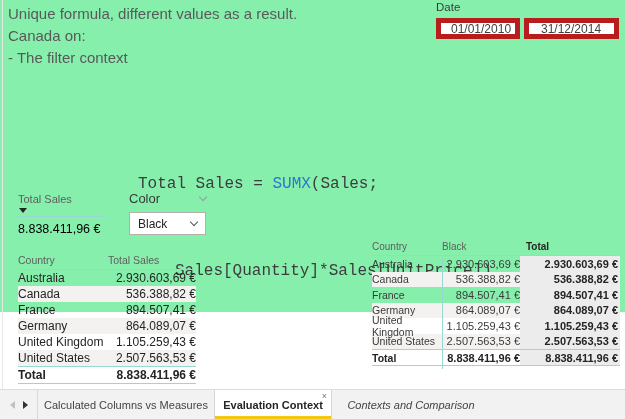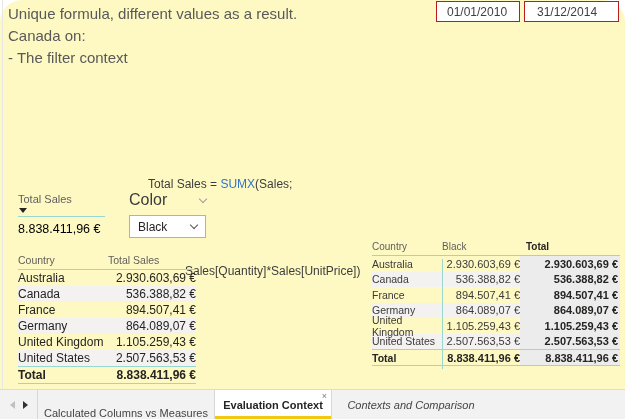--- a/index.html
+++ b/index.html
@@ -1,48 +1,48 @@
 <!DOCTYPE html>
 <html><head>
 <meta charset="utf-8">
 <style>
   * { margin:0; padding:0; box-sizing:border-box; }
   body { width:625px; height:419px; font-family:"Liberation Sans", sans-serif; background:#fff; overflow:hidden; }
-  .stage { position:relative; width:625px; height:419px; background:#fef9c3;border-radius:22px; }
+  .stage { position:relative; width:625px; height:312px; background:#86efac; }
 
   .canvas-edge { position:absolute; left:2px; top:0; width:1px; height:389px; background:#e7e7e7; }
 
   
   .notes { position:absolute; left:8px; top:3px; font-size:15px; line-height:22px; color:#595959; }
 
   
   .date-slicer { position:absolute; left:436px; top:1px; }
   .date-label { font-size:11.5px; color:#3b3a39; margin-bottom:5px; }
   .date-inputs { display:flex; gap:4px; }
-  .date-input { height:21px; border:1px solid #b91c1c; background:#fff; font-size:12px; color:#404040;
+  .date-input { height:21px; border:5px solid #b91c1c; background:#fff; font-size:12px; color:#404040;
                 display:flex; align-items:center; padding-left:10px; }
   .date-start { width:84px; } .date-end { width:95px;padding-left:12px; }
 
   
-  .formula { position:absolute; left:148px; top:112px; font-family:Liberation Sans, sans-serif;
-             font-size:12px; color:#3d3d3d; line-height:29px; white-space:pre; }
+  .formula { position:absolute; left:138px; top:112px; font-family:Liberation Mono, monospace;
+             font-size:16px; color:#3d3d3d; line-height:29px; white-space:pre; }
   .formula .kw { color:#2e75c9; }
   .formula-line2 { margin-left:37px; }
 
   
   .card { position:absolute; left:18px; top:193px; width:87px; }
   .card-title { font-size:11px; color:#605e5c; }
   .sort-arrow { width:0; height:0; border-left:4px solid transparent; border-right:4px solid transparent;
                 border-top:5px solid #252423; margin:3px 0 3px 1px; }
   .card-underline { height:1px; background:#99d8d0; margin-bottom:5px; }
   .card-value { font-size:12.5px; color:#000; }
 
   
   .color-slicer { position:absolute; left:129px; top:191px; width:77px; }
-  .color-header { display:flex; justify-content:space-between; align-items:center; font-size:16px; color:#3b3a39; margin-bottom:6px; }
+  .color-header { display:flex; justify-content:space-between; align-items:center; font-size:13px; color:#3b3a39; margin-bottom:6px; }
   .chev { width:6px; height:6px; border-right:1.4px solid #9b9b9b; border-bottom:1.4px solid #9b9b9b;
           transform:rotate(45deg); margin-top:-3px; }
   .color-dropdown { height:23px; border:1px solid #b3b0ad; background:#fff; display:flex;
                     justify-content:space-between; align-items:center; padding:0 8px; font-size:12px; color:#252423; }
   .color-dropdown .chev { border-color:#555; }
 
   
   .left-table { position:absolute; left:18px; top:253px; width:178px; color:#252423; }
   .lt-header { display:flex; align-items:flex-end; height:17px; padding-bottom:3px; font-size:10.5px;
                color:#605e5c; border-bottom:1px solid #99d8d0; }
@@ -71,38 +71,39 @@
   .tab-bar { position:absolute; left:0; top:389px; width:625px; height:30px; background:#f2f2f2;
              border-top:1px solid #dcdcdc; display:flex; }
   .tab-nav { width:38px; display:flex; align-items:center; justify-content:center; gap:8px;
              border-right:1px solid #d8d8d8; }
   .tri-left { width:0; height:0; border-top:4px solid transparent; border-bottom:4px solid transparent;
               border-right:5px solid #c2c0be; }
   .tri-right { width:0; height:0; border-top:4px solid transparent; border-bottom:4px solid transparent;
                border-left:5px solid #323130; }
   .tab { display:flex; align-items:center; justify-content:center; font-size:11px; color:#444;
          border-right:1px solid #d8d8d8; position:relative; }
-  .tab-1 { width:177px;align-items:flex-end; } .tab-2 { width:117px; } .tab-3 { width:135px; } .tab-4 { width:158px; border-right:none;font-style:italic; }
+  .tab-1 { width:177px; } .tab-2 { width:117px; } .tab-3 { width:135px; } .tab-4 { width:158px; border-right:none;font-style:italic; }
   .tab.active { background:#fff; color:#252423; font-weight:bold; }
   .tab.active::after { content:""; position:absolute; left:0; right:0; bottom:0; height:3px; background:#f2c811; }
   .tab-close { position:absolute; top:1px; right:4px; font-size:9px; color:#7a7a7a; font-weight:normal; }
 </style>
 </head>
 <body>
 
 <div class="stage">
   <div class="canvas-edge"></div>
 
   <div class="notes">
     <div>Unique formula, different values as a result.</div>
     <div>Canada on:</div>
     <div>- The filter context</div>
   </div>
 
   <div class="date-slicer">
+    <div class="date-label">Date</div>
     <div class="date-inputs">
       <div class="date-input date-start">01/01/2010</div>
       <div class="date-input date-end">31/12/2014</div>
     </div>
   </div>
 
   <div class="formula">
     <div><span>Total Sales = </span><span class="kw">SUMX</span><span>(Sales;</span></div>
     <div class="formula-line2">Sales[Quantity]*Sales[UnitPrice])</div>
   </div>

